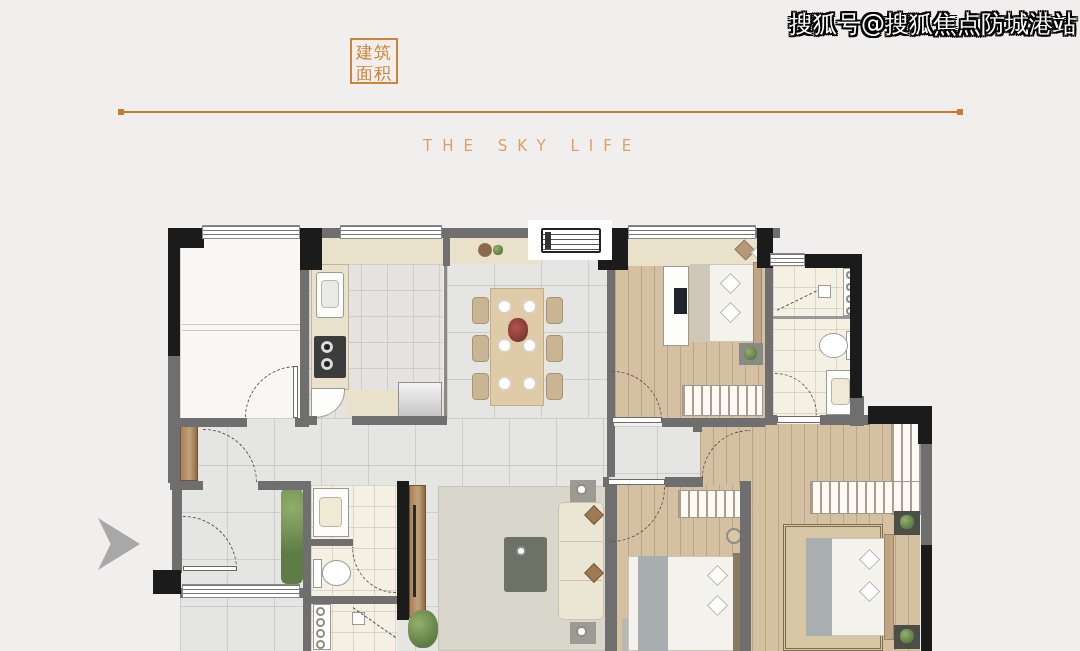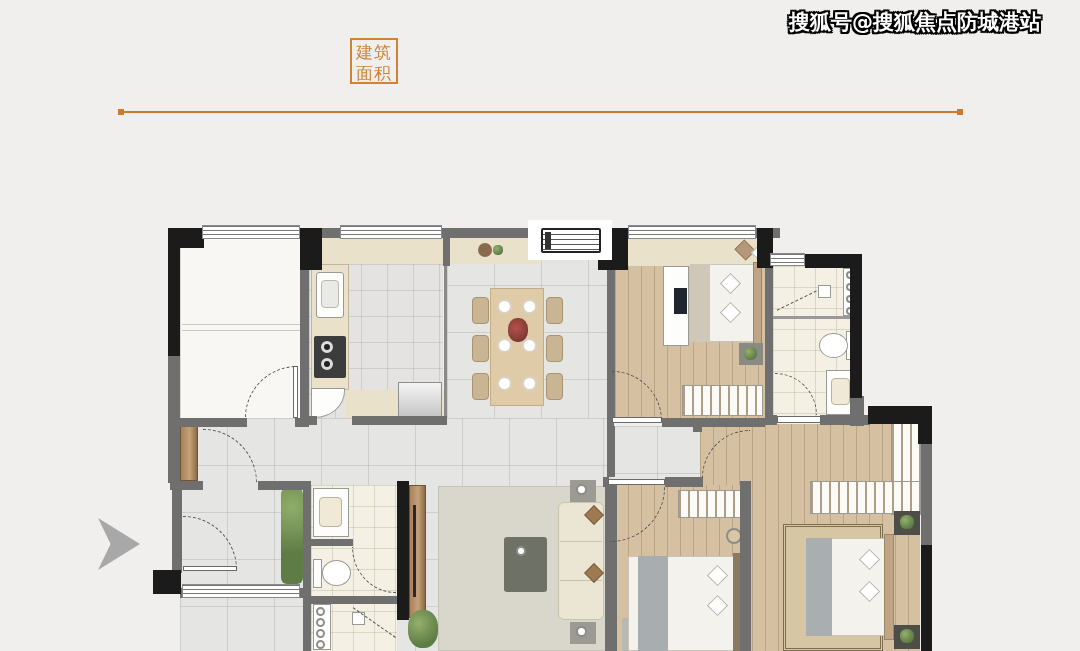--- a/index.html
+++ b/index.html
@@ -6,21 +6,21 @@
   body{font-family:"DejaVu Sans","Liberation Sans",sans-serif;}
   .screen{position:relative;width:1080px;height:651px;background:#f0efee;overflow:hidden;}
   .abs{position:absolute;box-sizing:border-box;}
 
   
   .badge{border:2px solid #cf8336;color:#cf8336;text-align:center;font-size:17px;line-height:21px;letter-spacing:1px;padding-top:2px;}
   .title{color:#d9862f;font-size:58px;font-weight:600;line-height:66px;letter-spacing:1px;white-space:nowrap;}
   .hline{background:#c87a2e;}
   .hdot{background:#c87a2e;}
   .subtitle{color:#dd9f68;font-size:15px;letter-spacing:10px;white-space:nowrap;}
-  .watermark{color:#fff;font-size:21px;font-weight:bold;white-space:nowrap;
+  .watermark{color:#fff;font-size:24px;font-weight:normal;white-space:nowrap;
     text-shadow:-2px -2px 0 #000,2px -2px 0 #000,-2px 2px 0 #000,2px 2px 0 #000,0 2px 0 #000,2px 0 0 #000,0 -2px 0 #000,-2px 0 0 #000;}
 
   
   .wg{background:#6f6f6f;}
   .wb{background:#1b1b1b;}
   .marble{background-color:#e5e5e3;background-image:repeating-linear-gradient(to right,rgba(145,145,145,.28) 0 1px,transparent 1px 47px),repeating-linear-gradient(to bottom,rgba(145,145,145,.28) 0 1px,transparent 1px 47px);}
   .wood{background-color:#d5c0a2;background-image:repeating-linear-gradient(to right,rgba(128,98,62,.30) 0 1px,transparent 1px 13px);}
   .ktile{background-color:#e4e3e1;background-image:repeating-linear-gradient(to right,rgba(140,140,140,.25) 0 1px,transparent 1px 26px),repeating-linear-gradient(to bottom,rgba(140,140,140,.25) 0 1px,transparent 1px 26px);}
   .btile{background-color:#f4f0e4;background-image:repeating-linear-gradient(to right,rgba(150,138,105,.25) 0 1px,transparent 1px 21px),repeating-linear-gradient(to bottom,rgba(150,138,105,.25) 0 1px,transparent 1px 21px);}
   .beige{background:#eae1cb;}
@@ -48,20 +48,21 @@
 
 <div class="screen">
 
   <div class="abs badge" style="left:350px;top:38px;width:48px;height:46px;">
     <div>建筑</div>
     <div>面积</div>
   </div>
   <div class="abs hdot" style="left:118px;top:109px;width:6px;height:6px;"></div>
   <div class="abs hline" style="left:121px;top:111px;width:840px;height:2px;"></div>
   <div class="abs hdot" style="left:957px;top:109px;width:6px;height:6px;"></div>
+  <div class="abs subtitle" style="left:423px;top:137px;">THE SKY LIFE</div>
   <div class="abs watermark" style="left:789px;top:8px;">搜狐号@搜狐焦点防城港站</div>
 
   <div class="abs" style="left:0;top:0;width:1080px;height:651px;">
 
     <div class="abs whitefloor" style="left:180px;top:238px;width:122px;height:184px;"></div>
     <div class="abs" style="left:182px;top:324px;width:118px;height:7px;border-top:1px solid #c9c9c2;border-bottom:1px solid #c9c9c2;"></div>
     <div class="abs beige" style="left:307px;top:238px;width:140px;height:28px;"></div>
     <div class="abs ktile" style="left:309px;top:264px;width:134px;height:156px;"></div>
     <div class="abs marble" style="left:447px;top:238px;width:160px;height:192px;"></div>
     <div class="abs beige" style="left:447px;top:238px;width:92px;height:26px;"></div>

